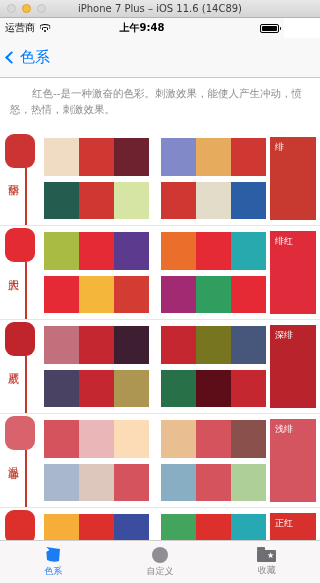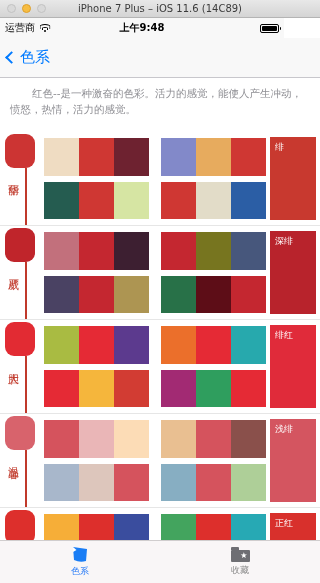--- a/index.html
+++ b/index.html
@@ -186,21 +186,21 @@
   </div>
 </div>
 
 <div class="nav-bar">
   <div class="nav-back">
     <span class="chev"></span>
     <span class="nav-back-label">色系</span>
   </div>
 </div>
 
-<div class="desc">红色--是一种激奋的色彩。活力的感觉，能使人产生冲动，愤怒，热情，活力的感觉。</div>
+<div class="desc">红色--是一种激奋的色彩。刺激效果，能使人产生冲动，愤怒，热情，刺激效果。</div>
 
 <div class="list" id="list">
     <div class="row">
       <div class="mood">
         <div class="mood-chip" style="background: rgb(204, 52, 51);"></div>
         <div class="mood-stem"></div>
         <div class="mood-text">华丽</div>
       </div>
       <div class="palettes">
         <div class="palette">
@@ -223,20 +223,52 @@
           <div class="swatch" style="background: rgb(226, 220, 200);"></div>
           <div class="swatch" style="background: rgb(43, 94, 165);"></div>
         </div>
       </div>
       <div class="name-col">
         <div class="name-box" style="background: rgb(200, 57, 47);">绯</div>
       </div>
     </div>
     <div class="row">
       <div class="mood">
+        <div class="mood-chip" style="background: rgb(226, 43, 51);"></div>
+        <div class="mood-stem"></div>
+        <div class="mood-text">大胆</div>
+      </div>
+      <div class="palettes">
+        <div class="palette">
+          <div class="swatch" style="background: rgb(169, 187, 66);"></div>
+          <div class="swatch" style="background: rgb(229, 42, 53);"></div>
+          <div class="swatch" style="background: rgb(92, 58, 142);"></div>
+        </div>
+        <div class="palette">
+          <div class="swatch" style="background: rgb(235, 111, 43);"></div>
+          <div class="swatch" style="background: rgb(229, 42, 53);"></div>
+          <div class="swatch" style="background: rgb(39, 169, 173);"></div>
+        </div>
+        <div class="palette">
+          <div class="swatch" style="background: rgb(229, 42, 53);"></div>
+          <div class="swatch" style="background: rgb(245, 182, 60);"></div>
+          <div class="swatch" style="background: rgb(210, 60, 51);"></div>
+        </div>
+        <div class="palette">
+          <div class="swatch" style="background: rgb(162, 42, 115);"></div>
+          <div class="swatch" style="background: rgb(47, 158, 94);"></div>
+          <div class="swatch" style="background: rgb(229, 42, 53);"></div>
+        </div>
+      </div>
+      <div class="name-col">
+        <div class="name-box" style="background: rgb(224, 43, 58);">绯红</div>
+      </div>
+    </div>
+    <div class="row">
+      <div class="mood">
         <div class="mood-chip" style="background: rgb(192, 37, 43);"></div>
         <div class="mood-stem"></div>
         <div class="mood-text">威严</div>
       </div>
       <div class="palettes">
         <div class="palette">
           <div class="swatch" style="background: rgb(194, 112, 124);"></div>
           <div class="swatch" style="background: rgb(196, 39, 48);"></div>
           <div class="swatch" style="background: rgb(61, 31, 49);"></div>
         </div>
@@ -251,52 +283,20 @@
           <div class="swatch" style="background: rgb(173, 149, 82);"></div>
         </div>
         <div class="palette">
           <div class="swatch" style="background: rgb(40, 113, 72);"></div>
           <div class="swatch" style="background: rgb(93, 13, 23);"></div>
           <div class="swatch" style="background: rgb(196, 39, 48);"></div>
         </div>
       </div>
       <div class="name-col">
         <div class="name-box" style="background: rgb(184, 35, 44);">深绯</div>
-      </div>
-    </div>
-    <div class="row">
-      <div class="mood">
-        <div class="mood-chip" style="background: rgb(226, 43, 51);"></div>
-        <div class="mood-stem"></div>
-        <div class="mood-text">大胆</div>
-      </div>
-      <div class="palettes">
-        <div class="palette">
-          <div class="swatch" style="background: rgb(169, 187, 66);"></div>
-          <div class="swatch" style="background: rgb(229, 42, 53);"></div>
-          <div class="swatch" style="background: rgb(92, 58, 142);"></div>
-        </div>
-        <div class="palette">
-          <div class="swatch" style="background: rgb(235, 111, 43);"></div>
-          <div class="swatch" style="background: rgb(229, 42, 53);"></div>
-          <div class="swatch" style="background: rgb(39, 169, 173);"></div>
-        </div>
-        <div class="palette">
-          <div class="swatch" style="background: rgb(229, 42, 53);"></div>
-          <div class="swatch" style="background: rgb(245, 182, 60);"></div>
-          <div class="swatch" style="background: rgb(210, 60, 51);"></div>
-        </div>
-        <div class="palette">
-          <div class="swatch" style="background: rgb(162, 42, 115);"></div>
-          <div class="swatch" style="background: rgb(47, 158, 94);"></div>
-          <div class="swatch" style="background: rgb(229, 42, 53);"></div>
-        </div>
-      </div>
-      <div class="name-col">
-        <div class="name-box" style="background: rgb(224, 43, 58);">绯红</div>
       </div>
     </div>
     <div class="row">
       <div class="mood">
         <div class="mood-chip" style="background: rgb(216, 99, 108);"></div>
         <div class="mood-stem"></div>
         <div class="mood-text">温馨</div>
       </div>
       <div class="palettes">
         <div class="palette">
@@ -348,20 +348,24 @@
 
 <div class="tab-bar" id="tabbar">
     <div class="tab active">
       <span class="icon-fan"><svg viewBox="0 0 18 17" width="18" height="17">
           <path d="M2 1 L16 3 L15 15 Q9 17 3 14 Z" fill="#1a7df5"></path>
           <path d="M2 1 L2 6 L5.5 4 Z" fill="#ffffff"></path>
         </svg></span>
       <span class="tab-label">色系</span>
     </div>
     <div class="tab">
+      <span class="icon-circle"></span>
+      <span class="tab-label">自定义</span>
+    </div>
+    <div class="tab">
       <span class="icon-folder">
         <span class="tabtop"></span>
         <span class="body"></span>
         <span class="star">★</span>
       </span>
       <span class="tab-label">收藏</span>
     </div>
   </div>
 
 </body></html>

